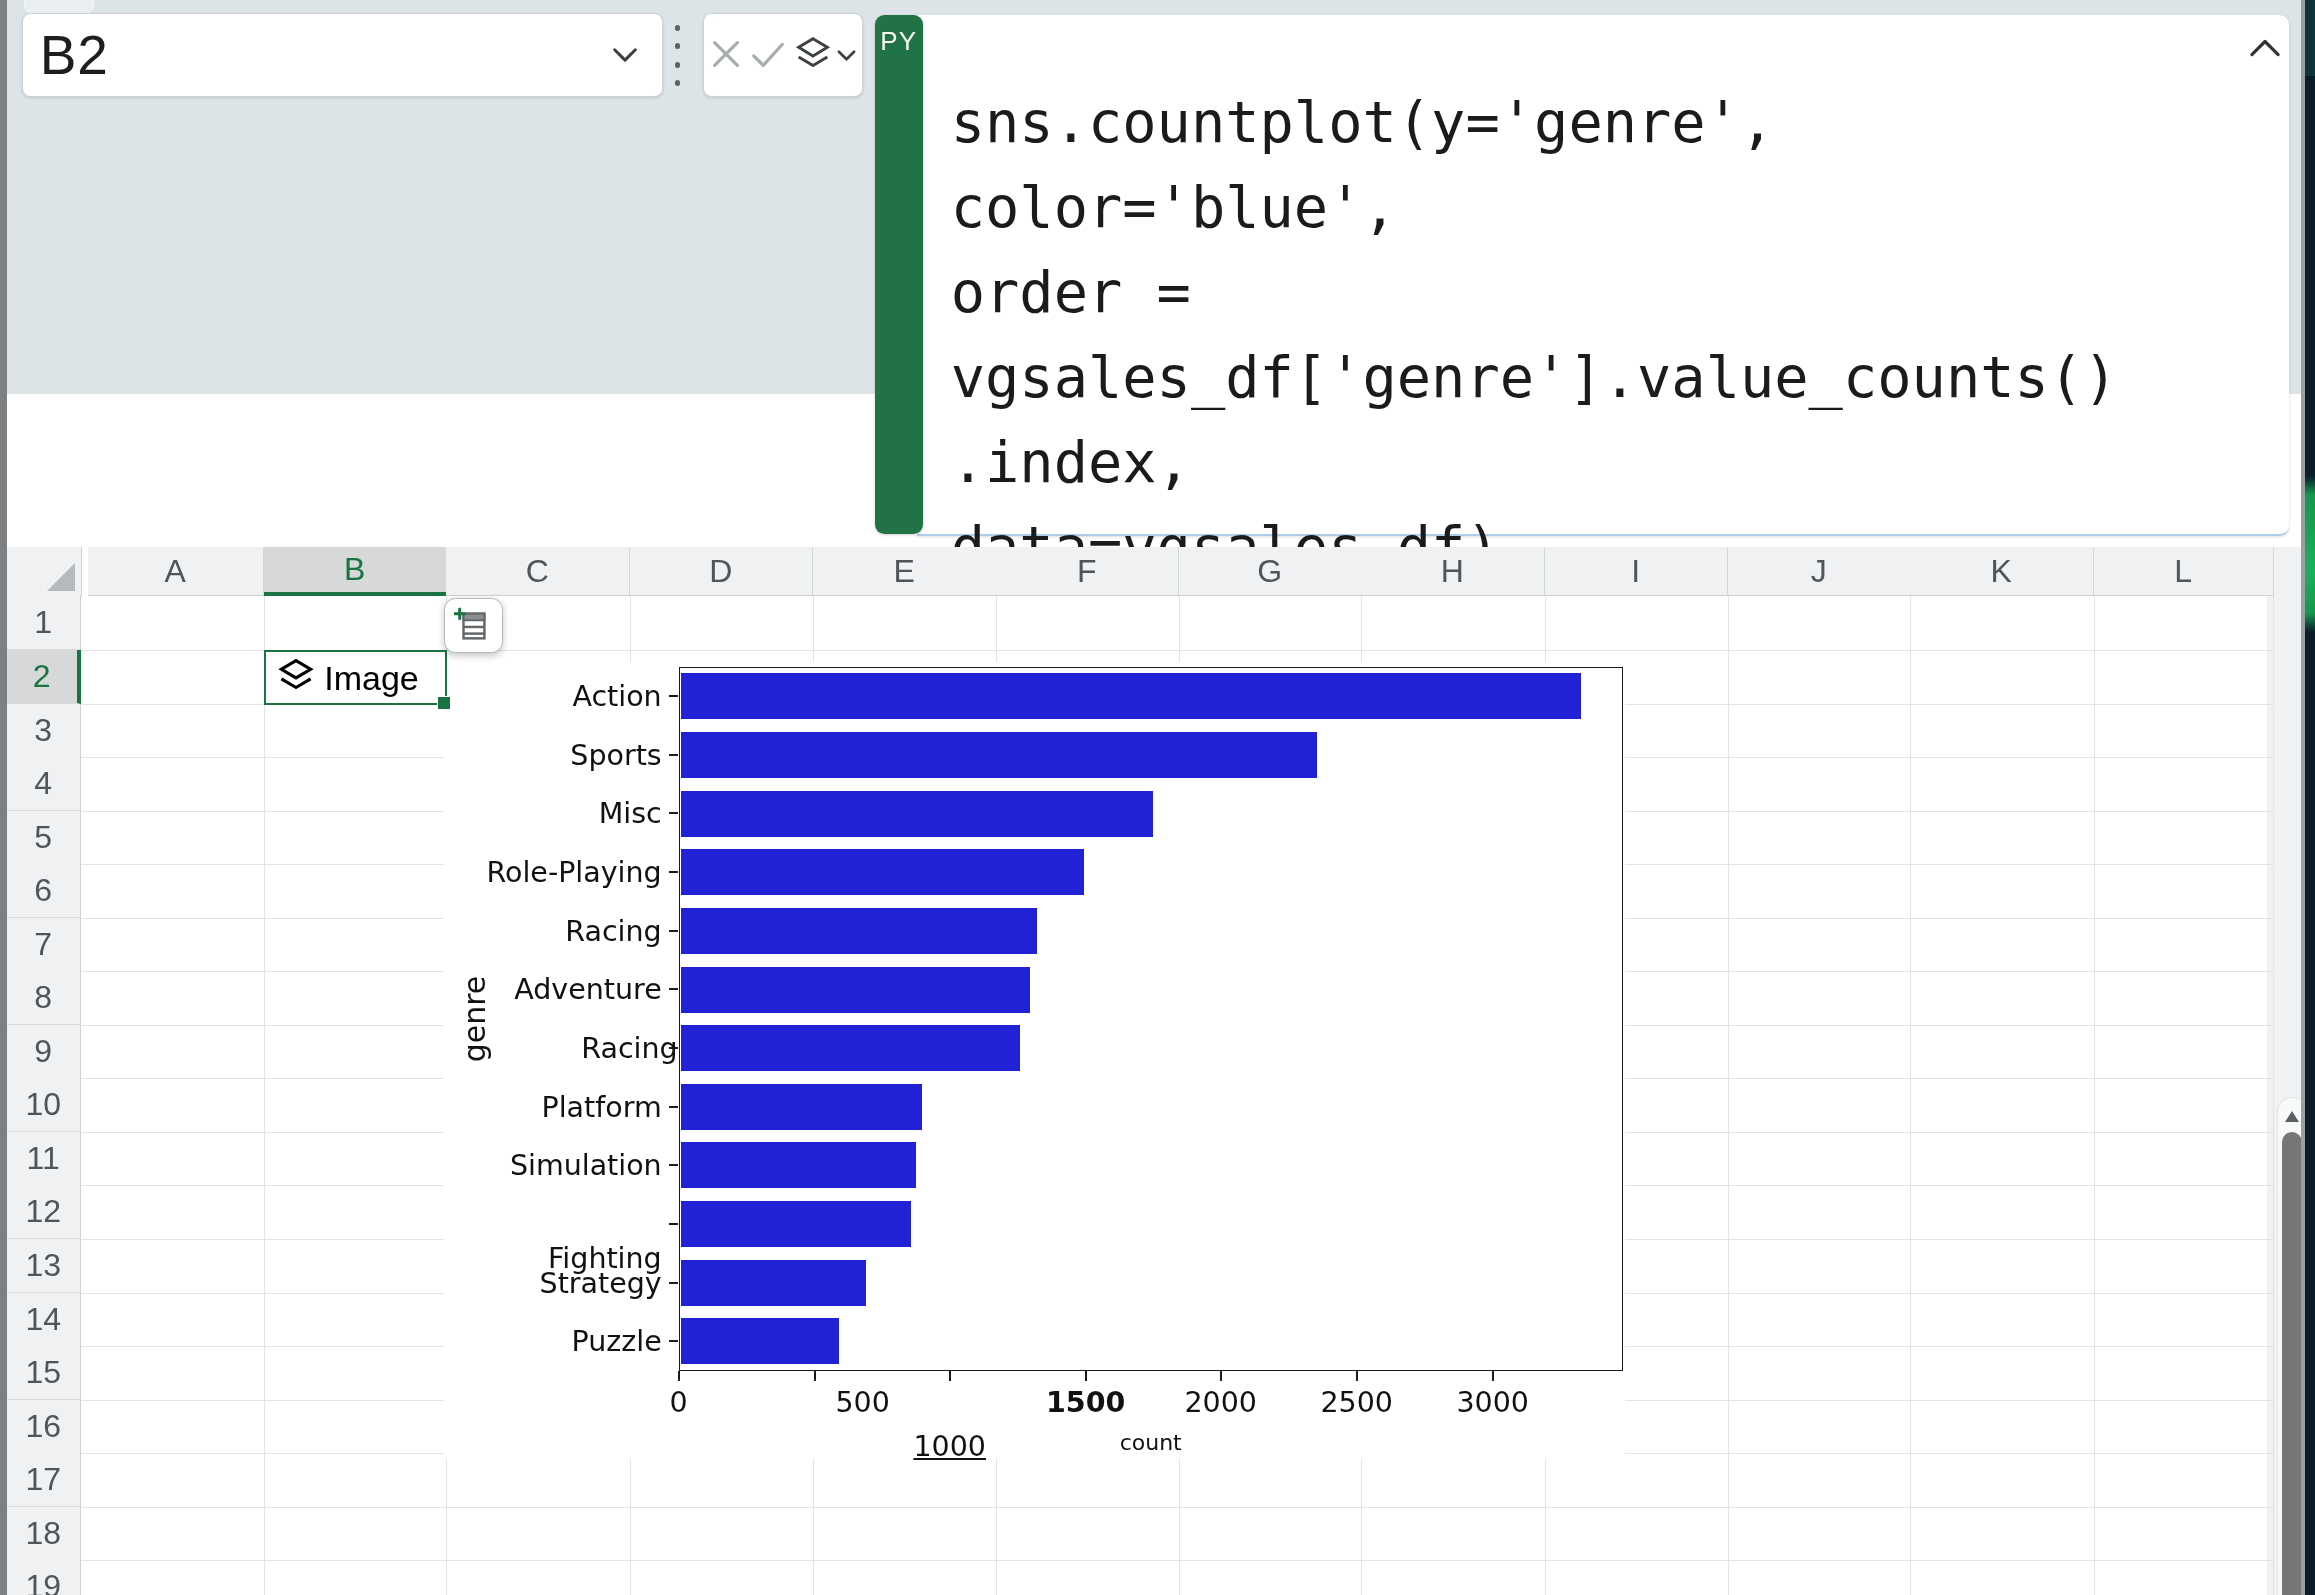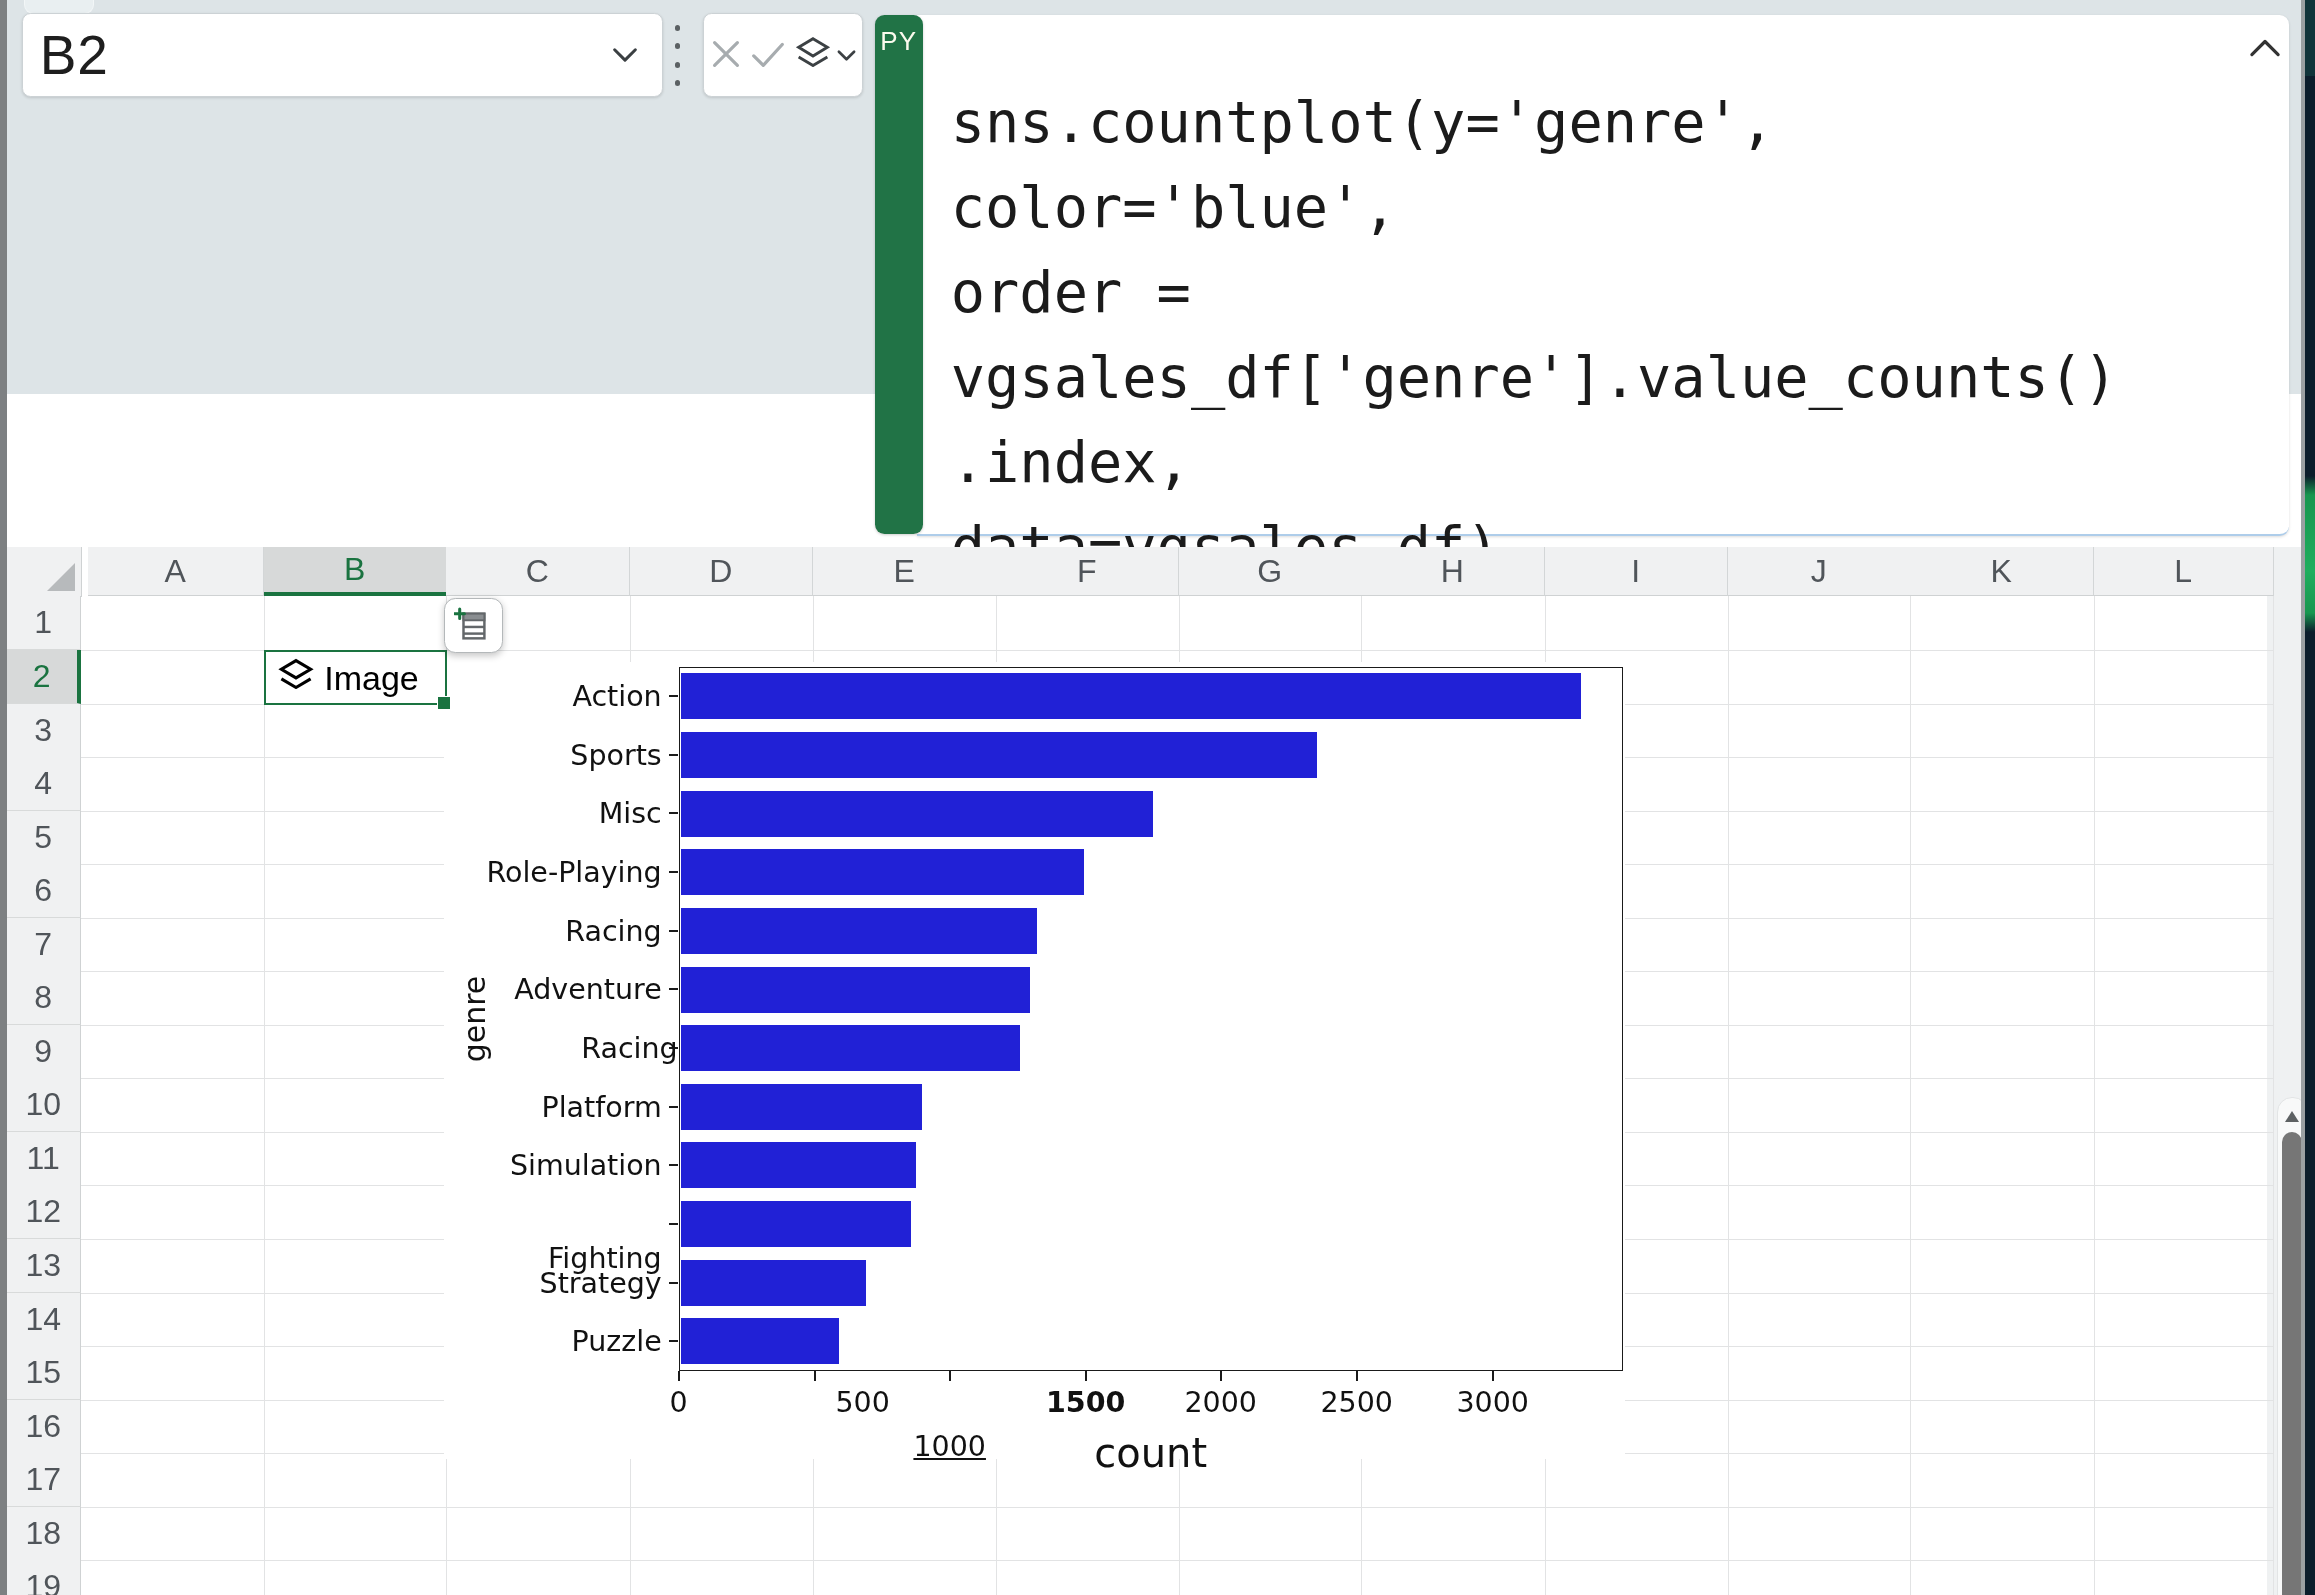--- a/index.html
+++ b/index.html
@@ -63,21 +63,21 @@
 
   
   #chart-figure{background:#fff;font-family:"DejaVu Sans",sans-serif;}
   #plot-box{position:absolute;border:1.9px solid #1a1a1a;box-sizing:border-box;background:#fff;}
   .bar{position:absolute;}
   .cat-label{position:absolute;text-align:right;font-size:28.5px;color:#111;
              transform:translateY(-50%);white-space:nowrap;}
   .cat-tick{position:absolute;width:9.5px;height:1.9px;background:#1a1a1a;}
   .x-tick{position:absolute;width:1.9px;height:9.5px;background:#1a1a1a;}
   .x-tick-label{position:absolute;font-size:28.5px;color:#111;transform:translateX(-50%);}
-  #xlabel{position:absolute;font-size:40px;color:#111;transform:translateX(-50%);}
+  #xlabel{position:absolute;font-size:22px;color:#111;transform:translateX(-50%);}
   #ylabel{position:absolute;font-size:30px;color:#111;
           transform:translate(-50%,-50%) rotate(-90deg);white-space:nowrap;}
 
   
   #v-scrollbar{left:2270px;top:550px;width:31px;height:1045px;background:#f8f9f9;
                border:1px solid #e2e4e5;border-radius:15px;box-sizing:border-box;}
   #scroll-up-arrow{position:absolute;left:7.6px;top:13.3px;width:0;height:0;
                    border-left:7.6px solid transparent;border-right:7.6px solid transparent;
                    border-bottom:11.4px solid #5d6163;}
   #scroll-thumb{position:absolute;left:4.8px;top:34px;width:20px;height:911px;

